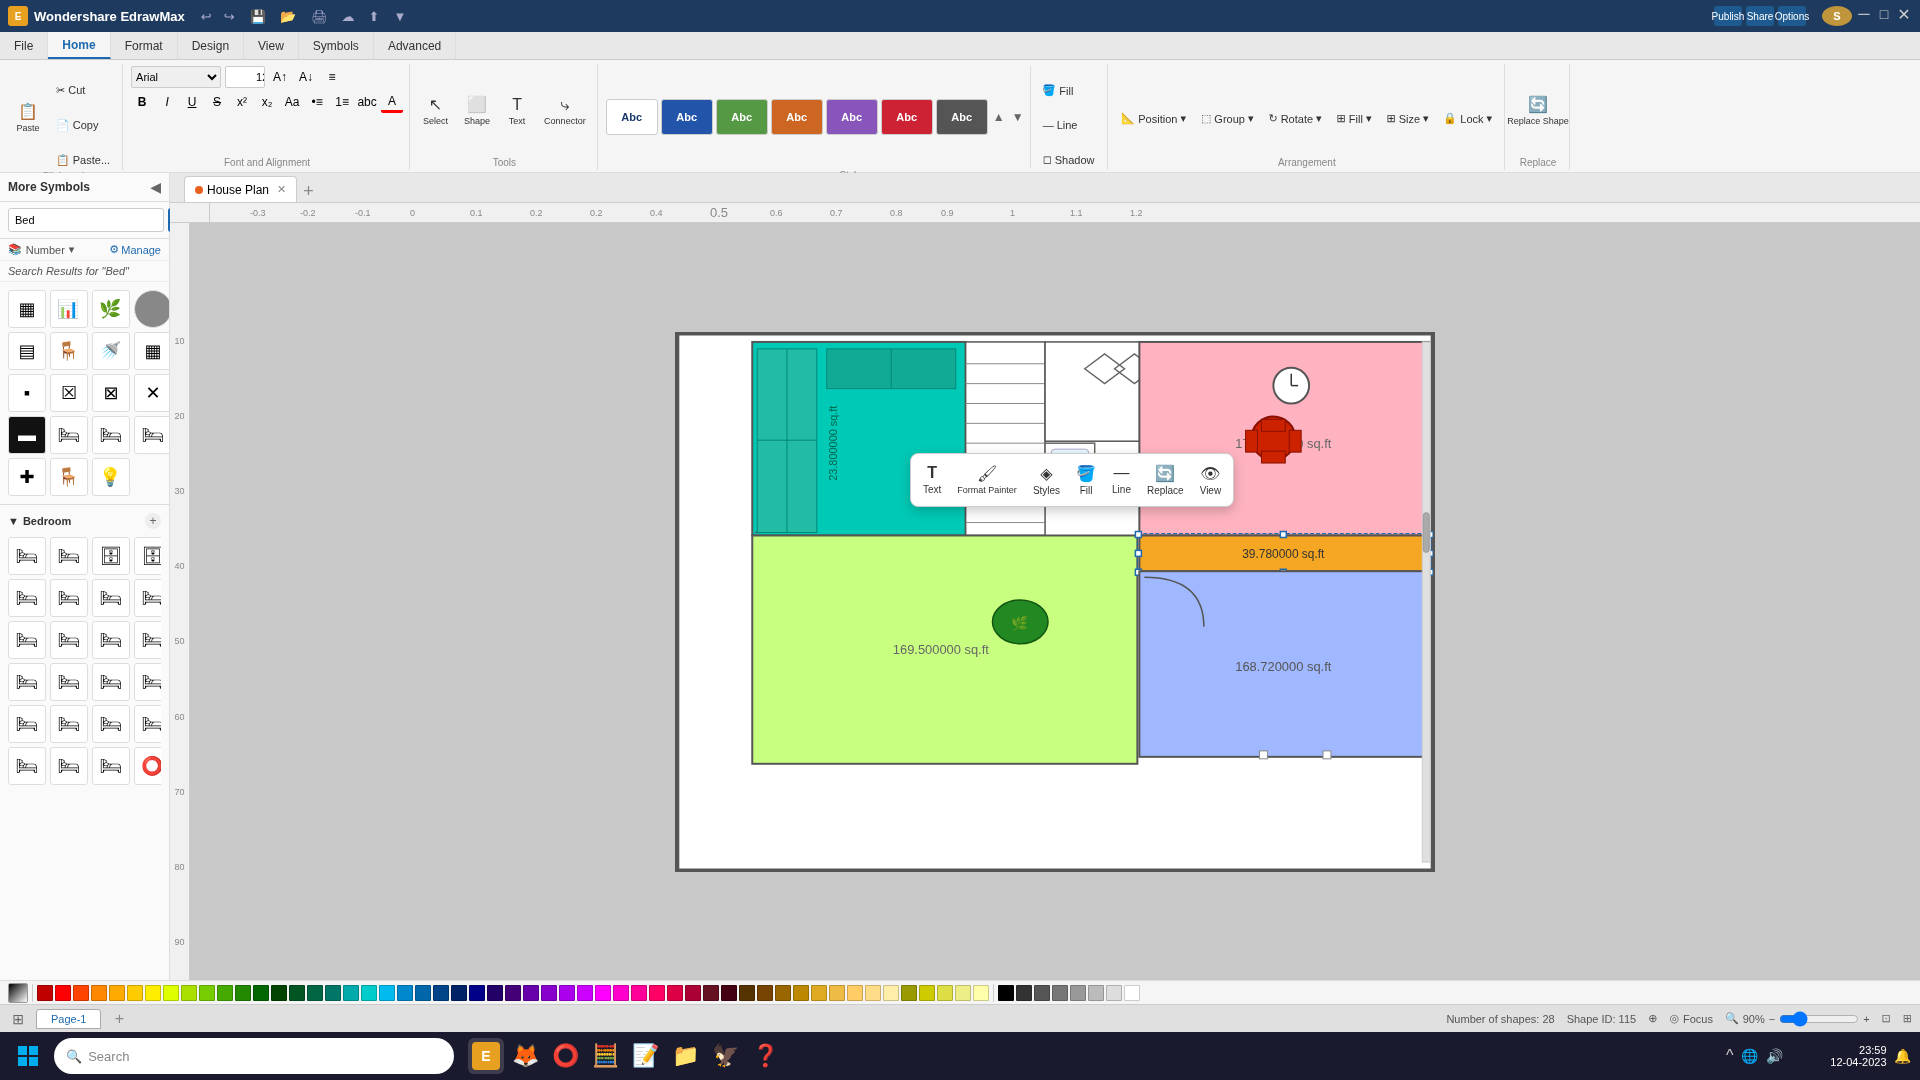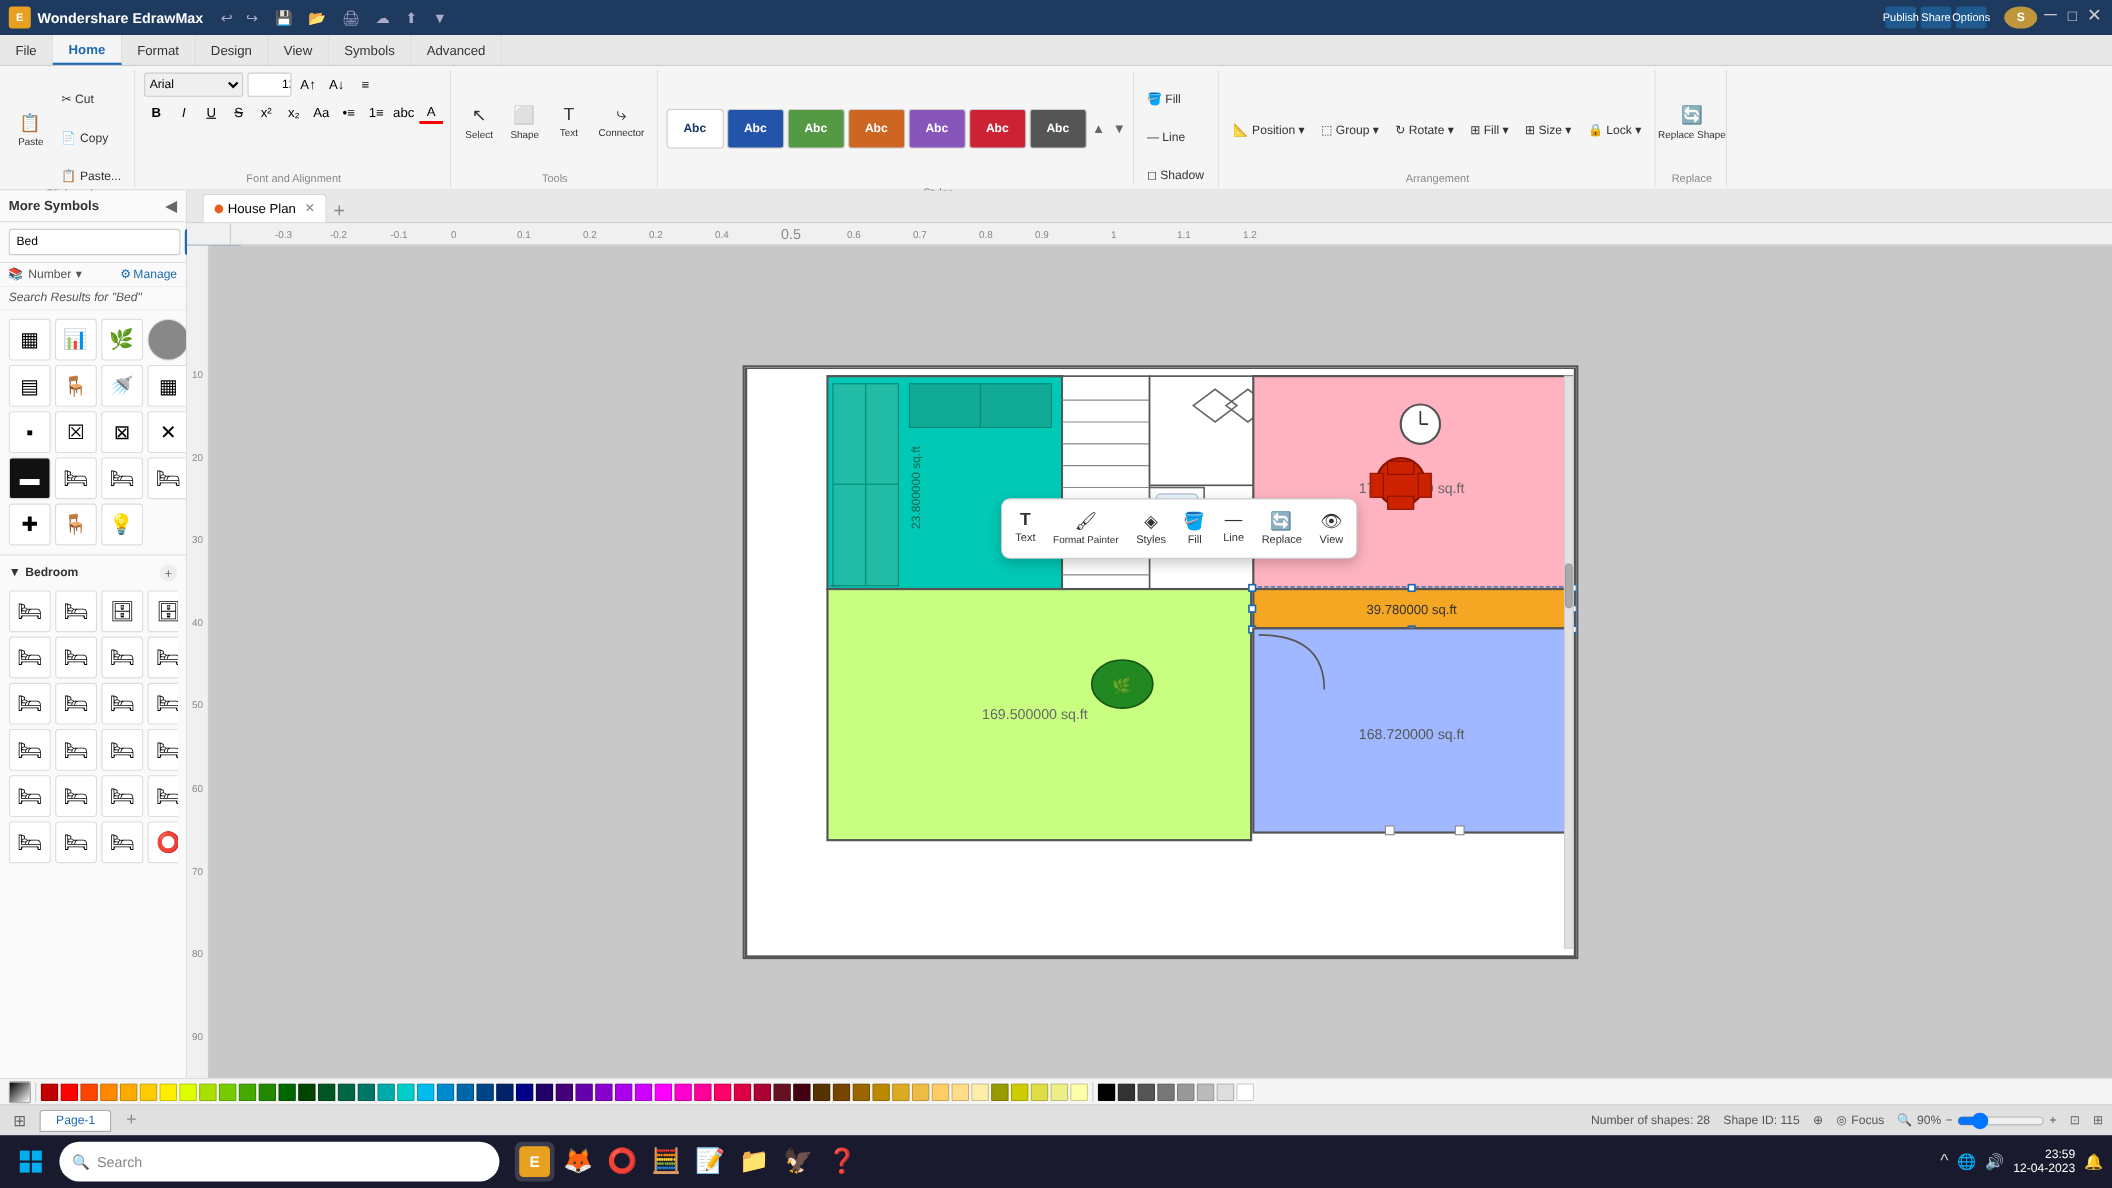--- a/index.html
+++ b/index.html
@@ -69,21 +69,21 @@
     .canvas-ruler-left { width: 20px; background: #f0f0f0; border-right: 1px solid #ccc; writing-mode: vertical-rl; display: flex; align-items: center; justify-content: space-around; font-size: 9px; color: #888; }
     .canvas-viewport { flex: 1; background: #c8c8c8; overflow: hidden; position: relative; display: flex; align-items: center; justify-content: center; }
 
     
     .taskbar { height: 48px; background: #1a1a2e; display: flex; align-items: center; padding: 0 8px; gap: 6px; flex-shrink: 0; }
     .taskbar-start { width: 40px; height: 40px; display: flex; align-items: center; justify-content: center; cursor: pointer; }
     .taskbar-search { flex: 1; max-width: 400px; height: 36px; background: white; border-radius: 20px; display: flex; align-items: center; padding: 0 12px; gap: 6px; font-size: 13px; color: #888; cursor: pointer; }
     .taskbar-apps { display: flex; align-items: center; gap: 4px; margin-left: 8px; }
     .taskbar-app { width: 36px; height: 36px; display: flex; align-items: center; justify-content: center; cursor: pointer; border-radius: 6px; }
     .taskbar-right { margin-left: auto; display: flex; align-items: center; gap: 8px; }
-    .taskbar-time { color: white; font-size: 11px; text-align: right; }
+    .taskbar-time { color: white; font-size: 11px; text-align: right; margin-left: 38px; }
 
     
     .color-palette { height: 24px; background: #f5f5f5; border-top: 1px solid #ddd; display: flex; align-items: center; padding: 0 8px; gap: 2px; flex-shrink: 0; }
     .color-swatch { width: 16px; height: 16px; border: 1px solid rgba(0,0,0,0.2); cursor: pointer; border-radius: 1px; }
 
     
     .bold { font-weight: bold; }
     .italic { font-style: italic; }
 
     .vertical-ruler-mark { writing-mode: horizontal-tb; font-size: 9px; color: #888; }

